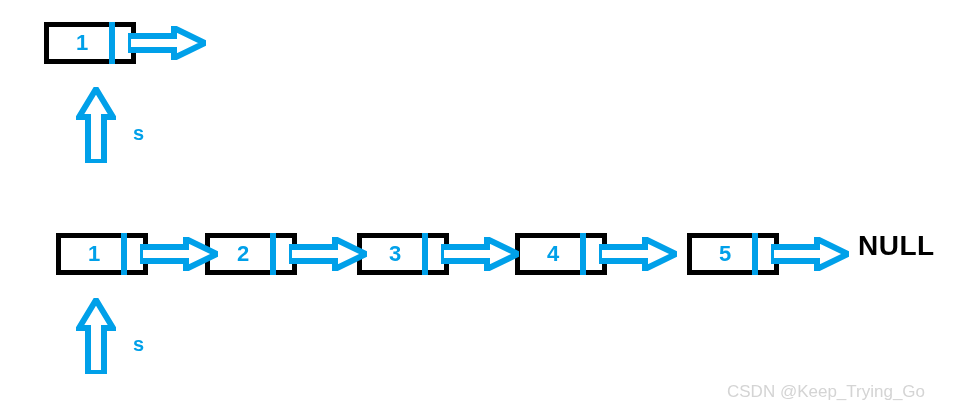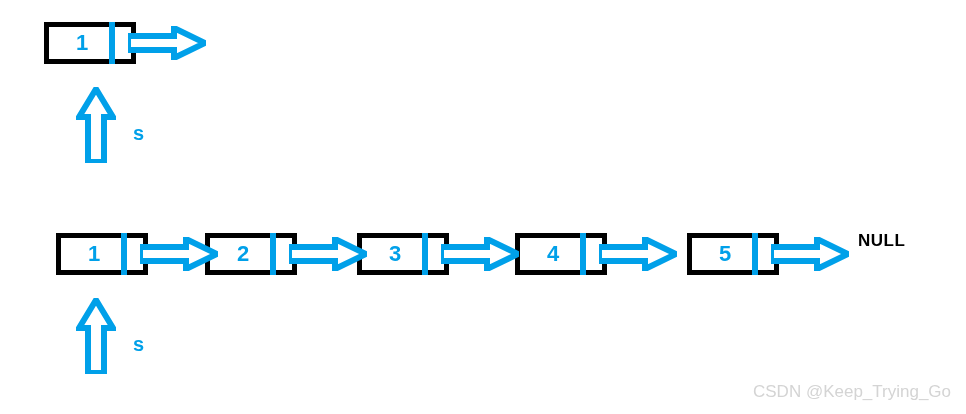--- a/index.html
+++ b/index.html
@@ -65,21 +65,21 @@
   .label-s {
     position: absolute;
     font-size: 20px;
     font-weight: bold;
     color: #00A0E9;
     line-height: 1;
     user-select: none;
   }
   .label-null {
     position: absolute;
-    font-size: 17px;
+    font-size: 28px;
     font-weight: bold;
     color: #000000;
     line-height: 1;
     letter-spacing: 0.5px;
     user-select: none;
   }
   .watermark {
     position: absolute;
     font-size: 17px;
     color: #d4d4d4;
@@ -168,15 +168,15 @@
 
     <div class="arrow-up" id="bot-up-arrow" style="left: 76px; top: 298px;">
       <svg width="40" height="76" viewBox="0 0 40 76" xmlns="http://www.w3.org/2000/svg">
         <path d="M12,75 L12,30 L3,30 L20,2 L37,30 L28,30 L28,75 Z" fill="#ffffff" stroke="#00A0E9" stroke-width="6" stroke-linejoin="miter"></path>
       </svg>
     </div>
 
     <span class="label-s" id="bot-s-label" style="left: 133px; top: 334px;">s</span>
   </div>
 
-  <span class="watermark" id="watermark" style="left: 753px; top: 383px;">CSDN @Keep_Trying_Go</span>
+  <span class="watermark" id="watermark" style="left: 727px; top: 383px;">CSDN @Keep_Trying_Go</span>
 
 </div>
 
 </body></html>

